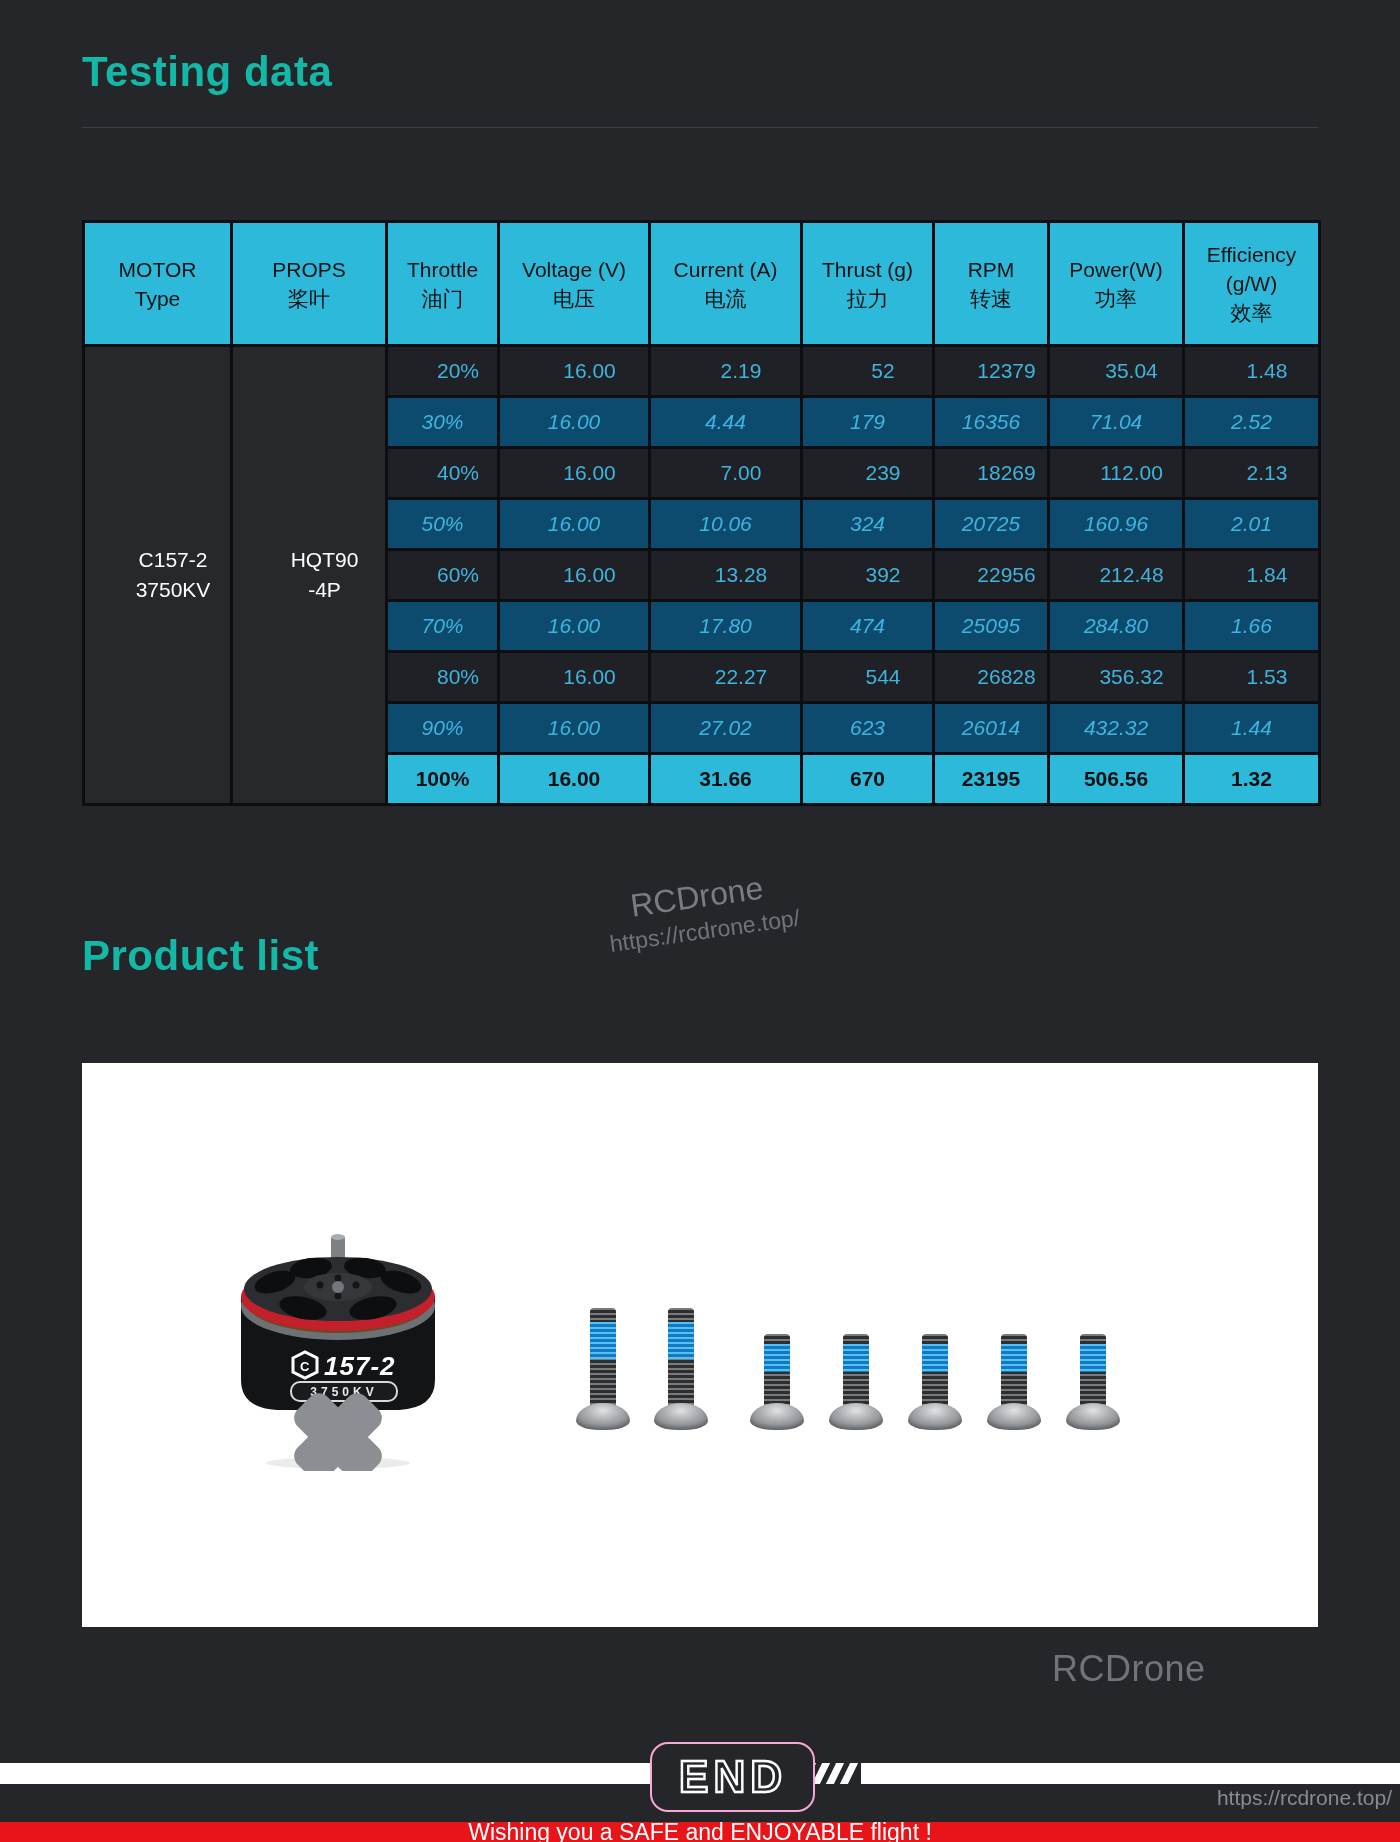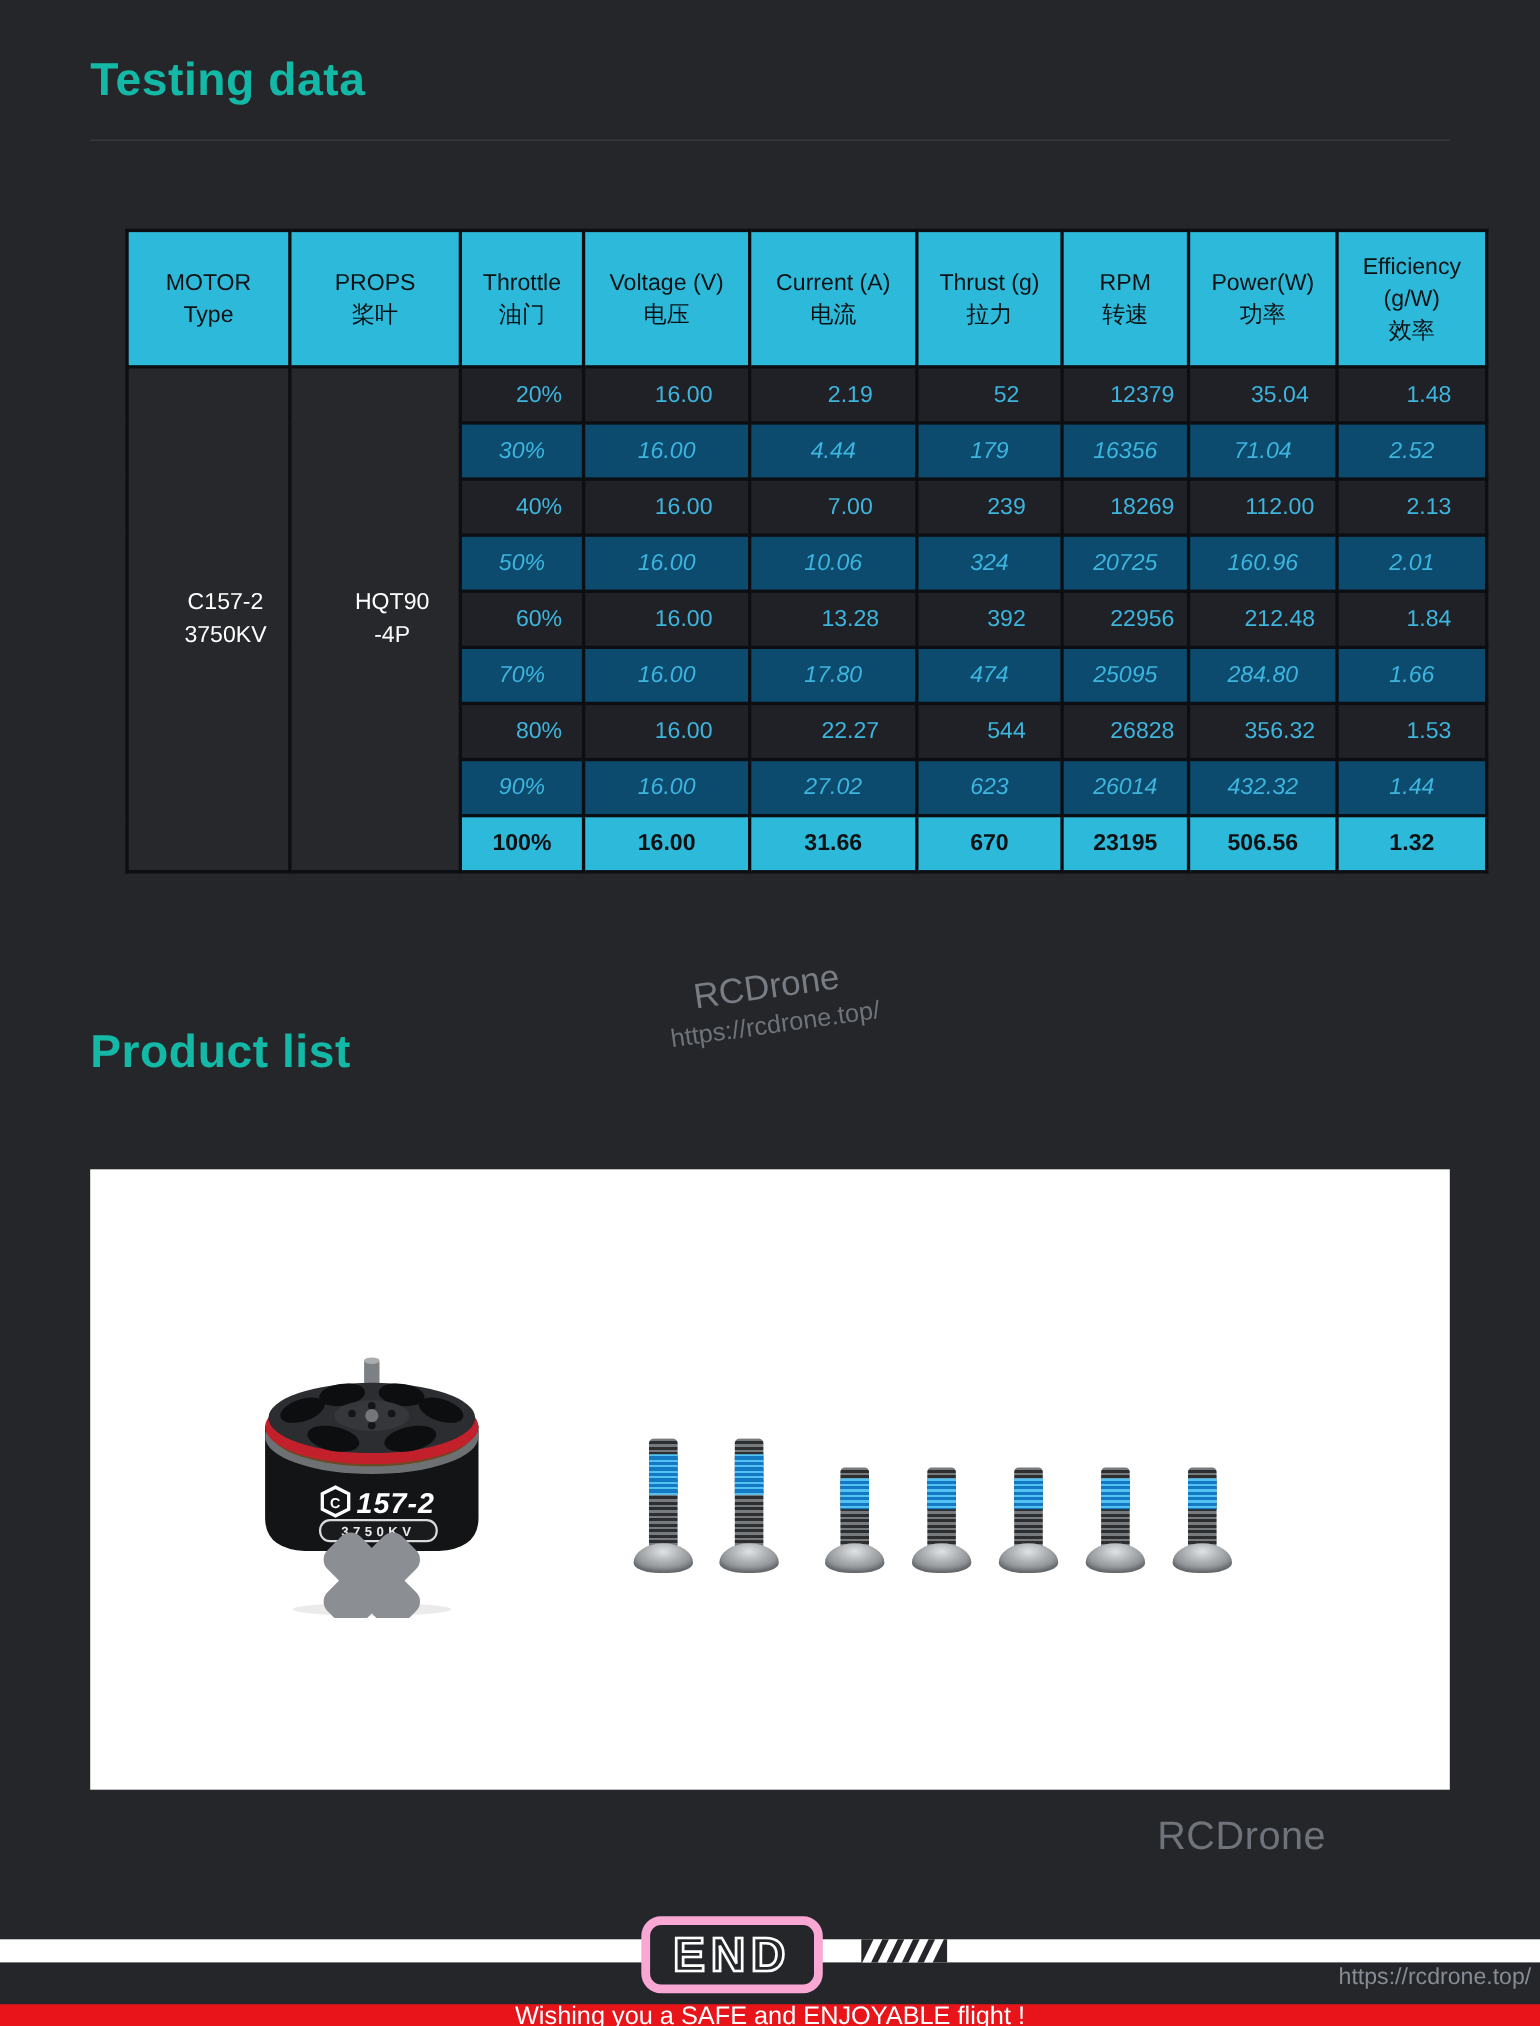--- a/index.html
+++ b/index.html
@@ -11,22 +11,22 @@
   .sec-title{
     position:absolute;left:82px;margin:0;color:#14b8a6;
     font-size:42px;font-weight:bold;letter-spacing:.5px;
   }
   #title-testing{top:48px;}
   #title-product{top:932px;}
   .divider{position:absolute;left:82px;width:1236px;top:127px;height:1px;background:#3c3f45;}
 
   
   table.test{
-    position:absolute;left:82px;top:208px;width:1236px;
-    border-collapse:collapse;table-layout:fixed;margin-left:32px;
+    position:absolute;left:82px;top:220px;width:1236px;
+    border-collapse:collapse;table-layout:fixed;
   }
   table.test th,table.test td{
     border:3px solid #0d0e11;text-align:center;vertical-align:middle;padding:0;
   }
   table.test thead th{
     background:#2cb9da;color:#0c1214;height:121px;
     font-size:21px;font-weight:500;
   }
   .hdr-line{line-height:29px;}
   table.test tbody tr{height:51px;}
@@ -74,22 +74,22 @@
   }
 
   
   .stripe{position:absolute;left:0;top:1763px;width:1400px;height:21px;background:#fff;z-index:1;}
   .hatch{
     position:absolute;left:783px;top:1763px;width:78px;height:21px;
     background:#24262a;display:flex;gap:6px;padding-left:6px;z-index:2;box-sizing:border-box;
   }
   .hatch span{display:block;width:8px;height:21px;background:#fff;transform:skewX(-26deg);}
   .end-logo{
-    position:absolute;left:583px;top:1742px;width:165px;height:70px;
-    background:#24262a;border:8px solid #f9a8d4;border-radius:18px;box-sizing:border-box;
+    position:absolute;left:650px;top:1742px;width:165px;height:70px;
+    background:#24262a;border:2px solid #f9a8d4;border-radius:18px;box-sizing:border-box;
     display:flex;align-items:center;justify-content:center;z-index:3;
   }
   .footer-url{
     position:absolute;right:8px;top:1786px;font-size:21px;color:#878c94;z-index:2;
   }
   .redbar{
     position:absolute;left:0;bottom:0;width:1400px;height:20px;background:#e81419;
     display:flex;align-items:center;justify-content:center;color:#fff;z-index:2;
   }
   .tg-sm{font-size:23px;white-space:pre;}

